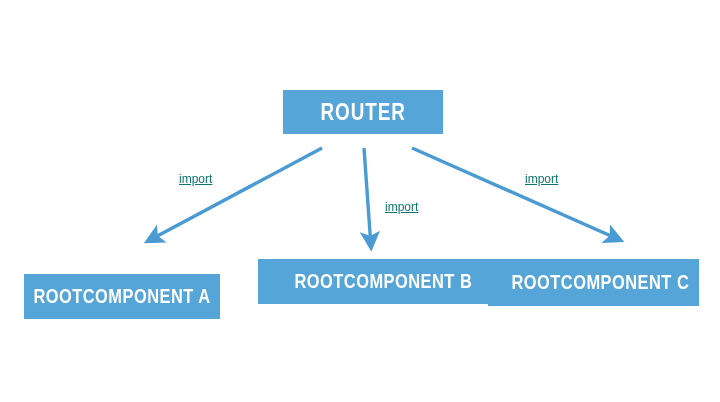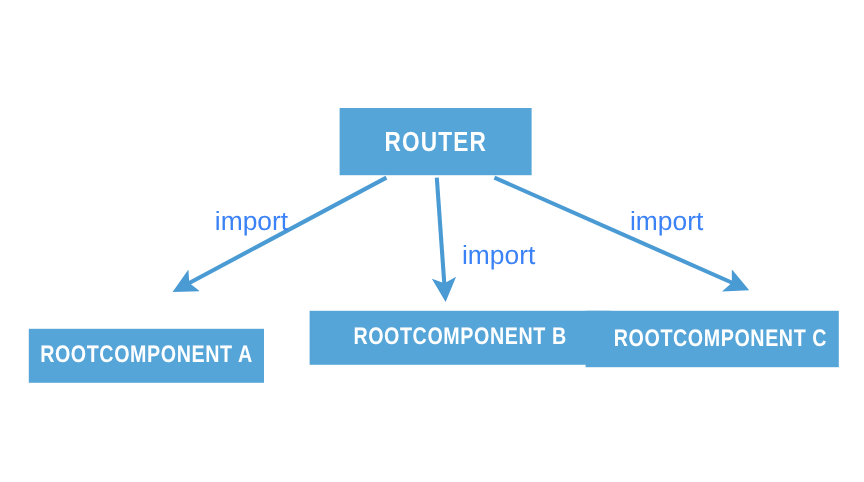--- a/index.html
+++ b/index.html
@@ -39,21 +39,21 @@
     color: #ffffff;
     letter-spacing: 0.4px;
     white-space: nowrap;
     transform: scaleX(0.82);
     transform-origin: center center;
   }
   #node-router {
     left: 283px;
     top: 90px;
     width: 160px;
-    height: 56px;
+    height: 44px;
   }
   #node-router .node-label {
     font-size: 23px;
     letter-spacing: 1.2px;
   }
   #node-root-a {
     left: 24px;
     top: 274px;
     width: 196px;
     height: 45px;
@@ -72,25 +72,26 @@
     padding-left: 14px;
   }
   #node-root-a .node-label,
   #node-root-b .node-label,
   #node-root-c .node-label {
     font-size: 20px;
     letter-spacing: 0.6px;
   }
   .edge-label {
     position: absolute;
-    color: #3b82f6;
+    color: #0f766e;
     font-family: "Liberation Sans", sans-serif;
-    font-size: 22px;
+    font-size: 12px;
     font-weight: normal;
     white-space: nowrap;
+    text-decoration: underline;
   }
   #edge-label-a { left: 179px; top: 172px; }
   #edge-label-b { left: 385px; top: 200px; }
   #edge-label-c { left: 525px; top: 172px; }
 </style>
 </head>
 <body>
 
 <div id="diagram-canvas">
 

